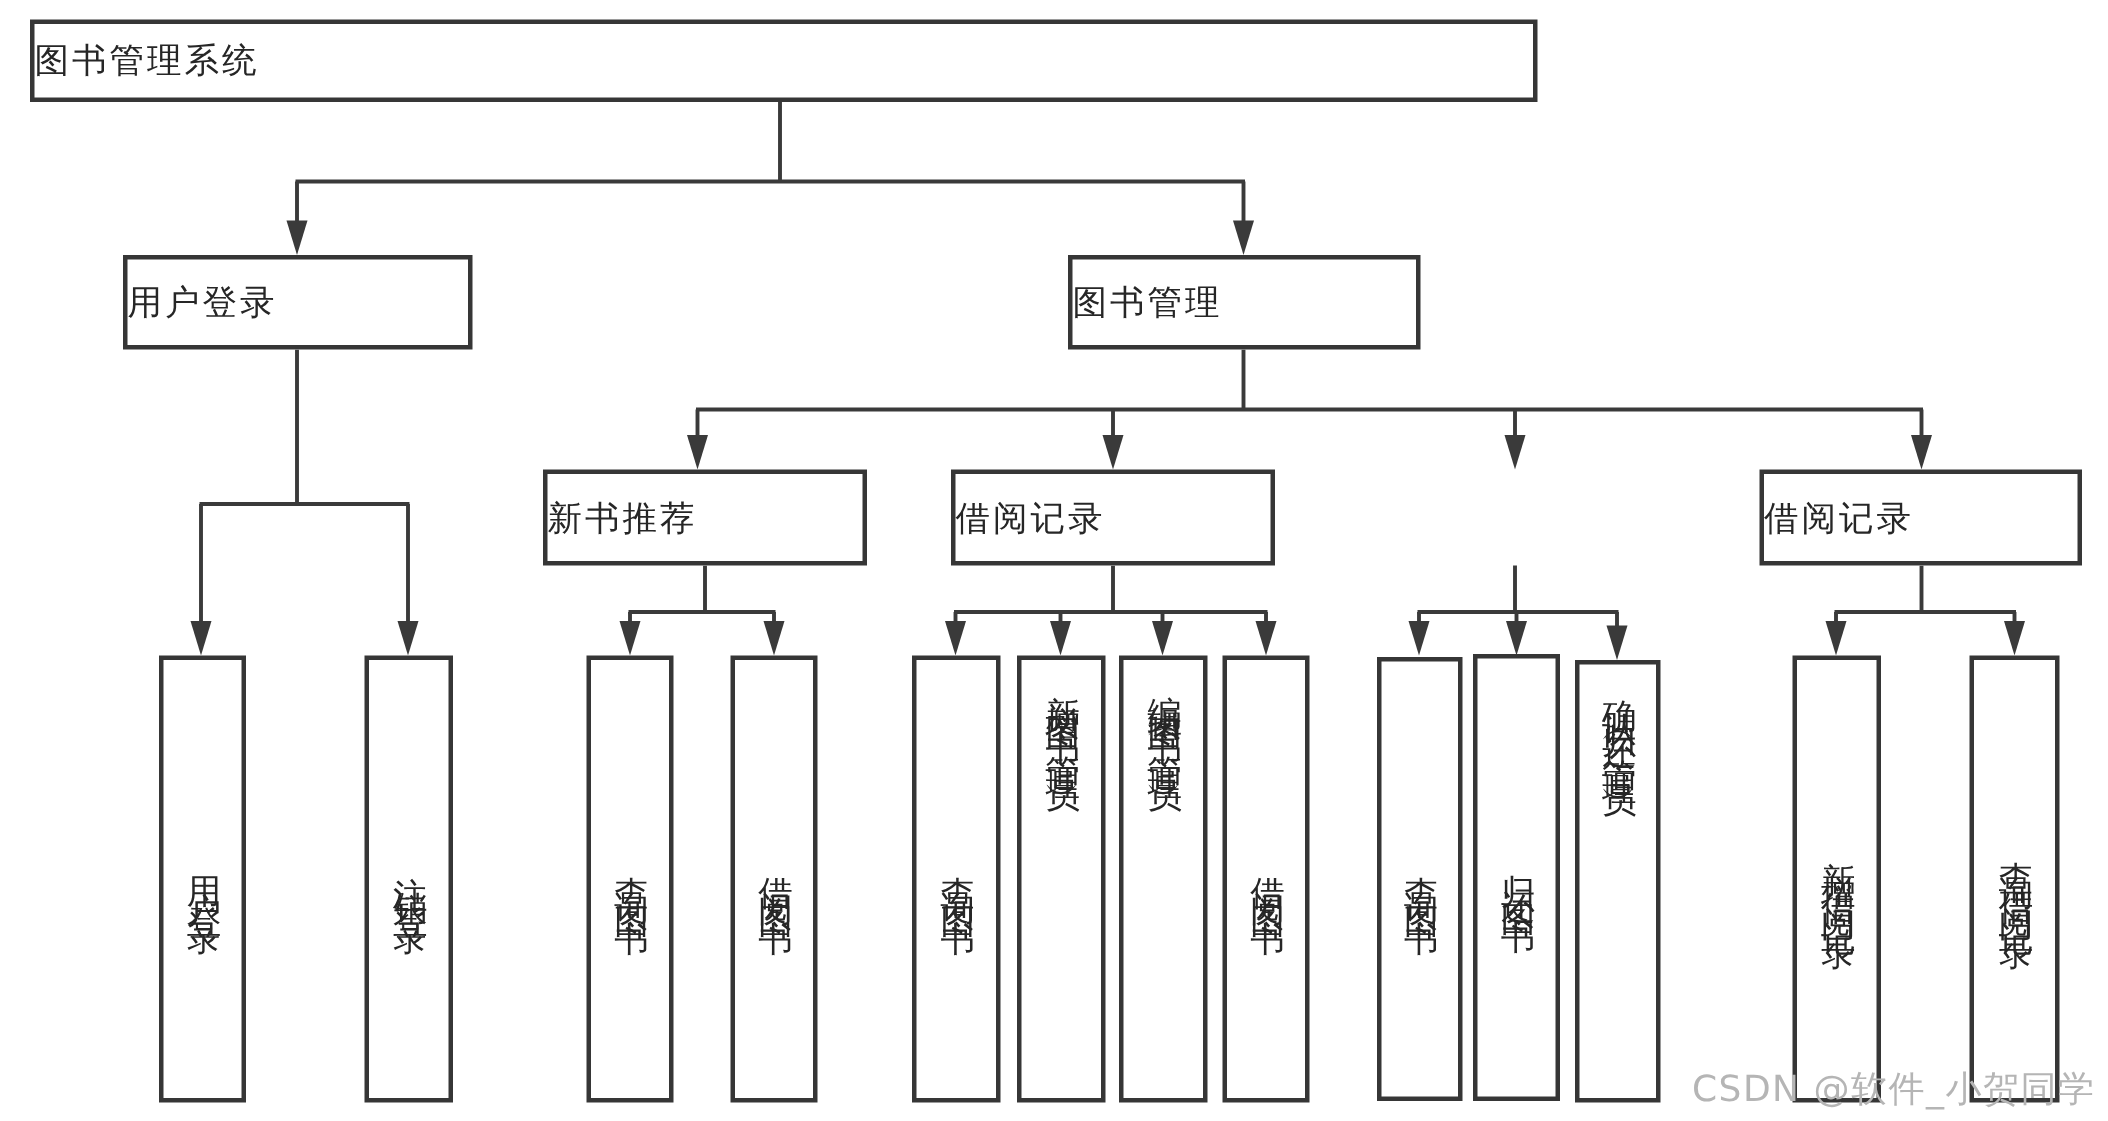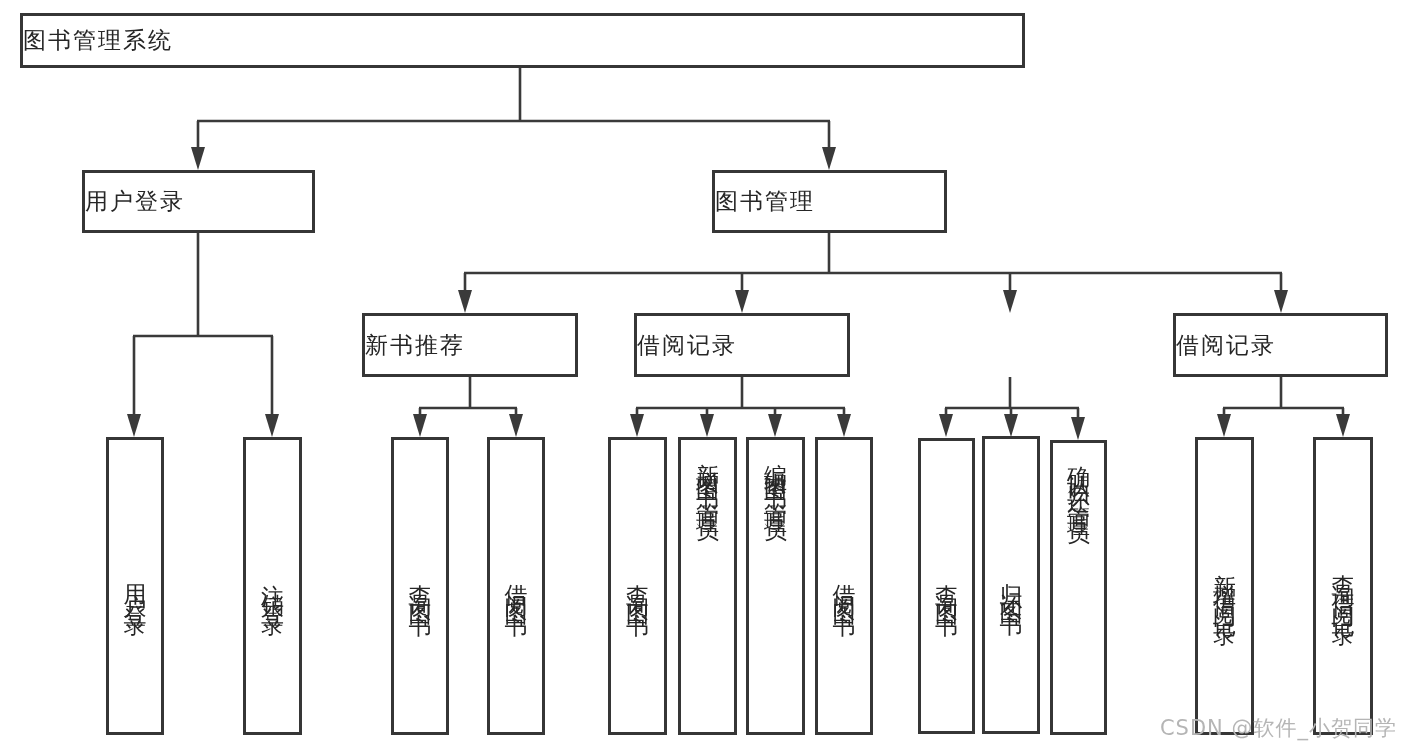--- a/index.html
+++ b/index.html
@@ -46,21 +46,21 @@
     writing-mode: vertical-rl;
     line-height: 1;
     font-size: 23px;
     letter-spacing: 10px;
   }
   .leaf.top-align .vtext { letter-spacing: 8px; }
   .watermark {
     position: absolute;
     right: 8px;
     bottom: 5px;
-    font-size: 21px;
+    font-size: 24px;
     color: #b5b5b5;
     letter-spacing: 1px;
     white-space: nowrap;
   }
 </style>
 </head>
 <body>
 
 <div class="canvas">
 

